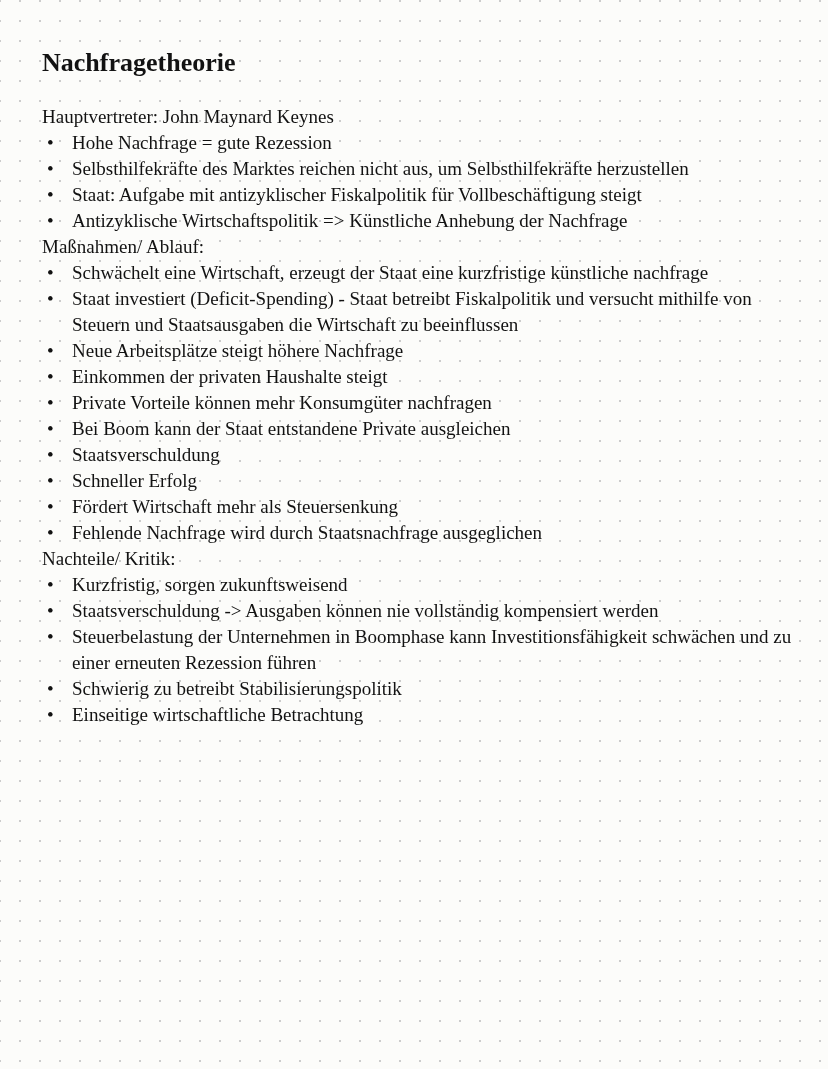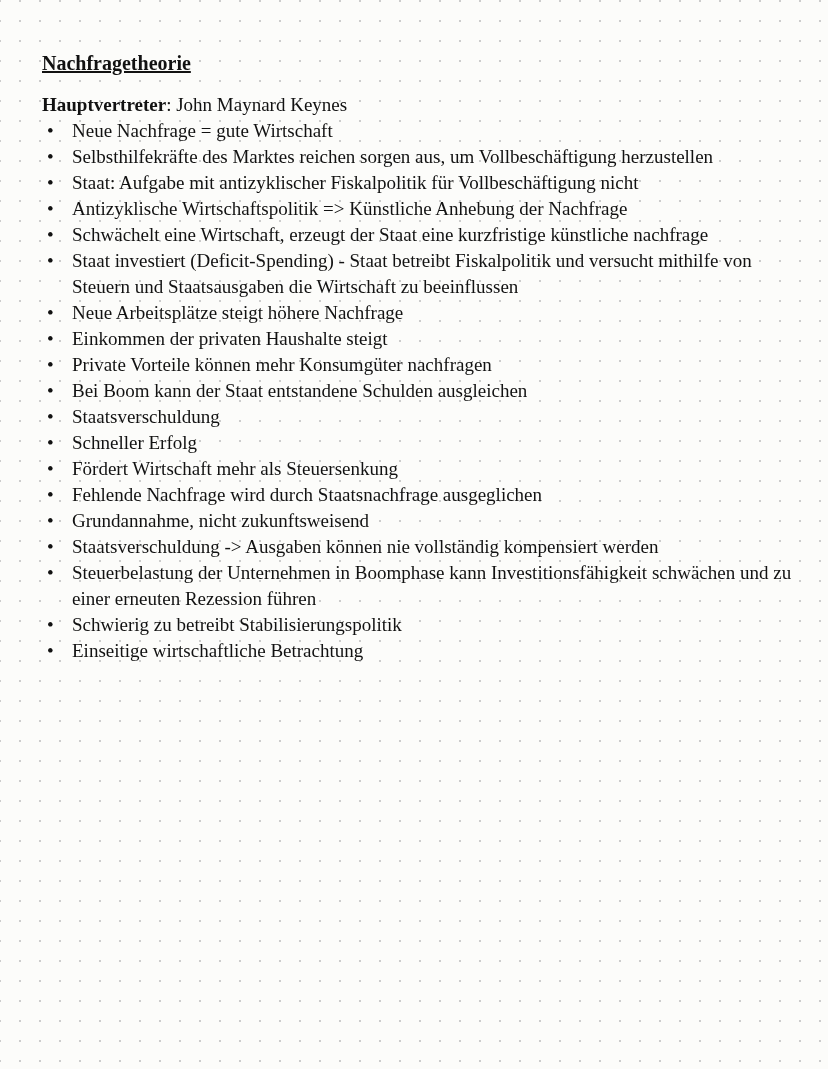--- a/index.html
+++ b/index.html
@@ -17,32 +17,31 @@
     font-family: "Liberation Serif", "DejaVu Serif", serif;
     color: #121212;
   }
   .page {
     box-sizing: border-box;
     width: 828px;
     height: 1069px;
     padding: 50px 30px 0 42px;
   }
   .doc-title {
-    font-size: 20px;
+    font-size: 26px;
     font-weight: bold;
-    text-decoration: underline;
-    margin: 0 0 16px 0;
+    margin: 0 0 28px 0;
     line-height: 26px;
   }
   .block {
     font-size: 19px;
     line-height: 26px;
   }
   .block .lead {
-    font-weight: bold;
+    font-weight: normal;
   }
   .bullet-row {
     display: flex;
     font-size: 19px;
     line-height: 26px;
   }
   .bullet-marker {
     flex: 0 0 30px;
     padding-left: 5px;
     box-sizing: border-box;
@@ -53,34 +52,35 @@
 </style>
 </head>
 <body>
 
 <div class="page">
   <h1 class="doc-title">Nachfragetheorie</h1>
   <div id="doc-body">
       <div class="block"><span class="lead">Hauptvertreter</span><span>: John Maynard Keynes</span></div>
       <div class="bullet-row">
         <span class="bullet-marker">•</span>
-        <span class="bullet-text">Neue Nachfrage = gute Wirtschaft</span>
+        <span class="bullet-text">Hohe Nachfrage = gute Rezession</span>
       </div>
       <div class="bullet-row">
         <span class="bullet-marker">•</span>
-        <span class="bullet-text">Selbsthilfekräfte des Marktes reichen sorgen aus, um Vollbeschäftigung herzustellen</span>
+        <span class="bullet-text">Selbsthilfekräfte des Marktes reichen nicht aus, um Selbsthilfekräfte herzustellen</span>
       </div>
       <div class="bullet-row">
         <span class="bullet-marker">•</span>
-        <span class="bullet-text">Staat: Aufgabe mit antizyklischer Fiskalpolitik für Vollbeschäftigung nicht</span>
+        <span class="bullet-text">Staat: Aufgabe mit antizyklischer Fiskalpolitik für Vollbeschäftigung steigt</span>
       </div>
       <div class="bullet-row">
         <span class="bullet-marker">•</span>
         <span class="bullet-text">Antizyklische Wirtschaftspolitik =&gt; Künstliche Anhebung der Nachfrage</span>
       </div>
+      <div class="block"><span class="lead">Maßnahmen/ Ablauf</span><span>:</span></div>
       <div class="bullet-row">
         <span class="bullet-marker">•</span>
         <span class="bullet-text">Schwächelt eine Wirtschaft, erzeugt der Staat eine kurzfristige künstliche nachfrage</span>
       </div>
       <div class="bullet-row">
         <span class="bullet-marker">•</span>
         <span class="bullet-text">Staat investiert (Deficit-Spending) - Staat betreibt Fiskalpolitik und versucht mithilfe von Steuern und Staatsausgaben die Wirtschaft zu beeinflussen</span>
       </div>
       <div class="bullet-row">
         <span class="bullet-marker">•</span>
@@ -89,41 +89,42 @@
       <div class="bullet-row">
         <span class="bullet-marker">•</span>
         <span class="bullet-text">Einkommen der privaten Haushalte steigt</span>
       </div>
       <div class="bullet-row">
         <span class="bullet-marker">•</span>
         <span class="bullet-text">Private Vorteile können mehr Konsumgüter nachfragen</span>
       </div>
       <div class="bullet-row">
         <span class="bullet-marker">•</span>
-        <span class="bullet-text">Bei Boom kann der Staat entstandene Schulden ausgleichen</span>
+        <span class="bullet-text">Bei Boom kann der Staat entstandene Private ausgleichen</span>
       </div>
       <div class="bullet-row">
         <span class="bullet-marker">•</span>
         <span class="bullet-text">Staatsverschuldung</span>
       </div>
       <div class="bullet-row">
         <span class="bullet-marker">•</span>
         <span class="bullet-text">Schneller Erfolg</span>
       </div>
       <div class="bullet-row">
         <span class="bullet-marker">•</span>
         <span class="bullet-text">Fördert Wirtschaft mehr als Steuersenkung</span>
       </div>
       <div class="bullet-row">
         <span class="bullet-marker">•</span>
         <span class="bullet-text">Fehlende Nachfrage wird durch Staatsnachfrage ausgeglichen</span>
       </div>
+      <div class="block"><span class="lead">Nachteile/ Kritik:</span></div>
       <div class="bullet-row">
         <span class="bullet-marker">•</span>
-        <span class="bullet-text">Grundannahme, nicht zukunftsweisend</span>
+        <span class="bullet-text">Kurzfristig, sorgen zukunftsweisend</span>
       </div>
       <div class="bullet-row">
         <span class="bullet-marker">•</span>
         <span class="bullet-text">Staatsverschuldung -&gt; Ausgaben können nie vollständig kompensiert werden</span>
       </div>
       <div class="bullet-row">
         <span class="bullet-marker">•</span>
         <span class="bullet-text">Steuerbelastung der Unternehmen in Boomphase kann Investitionsfähigkeit schwächen und zu einer erneuten Rezession führen</span>
       </div>
       <div class="bullet-row">

